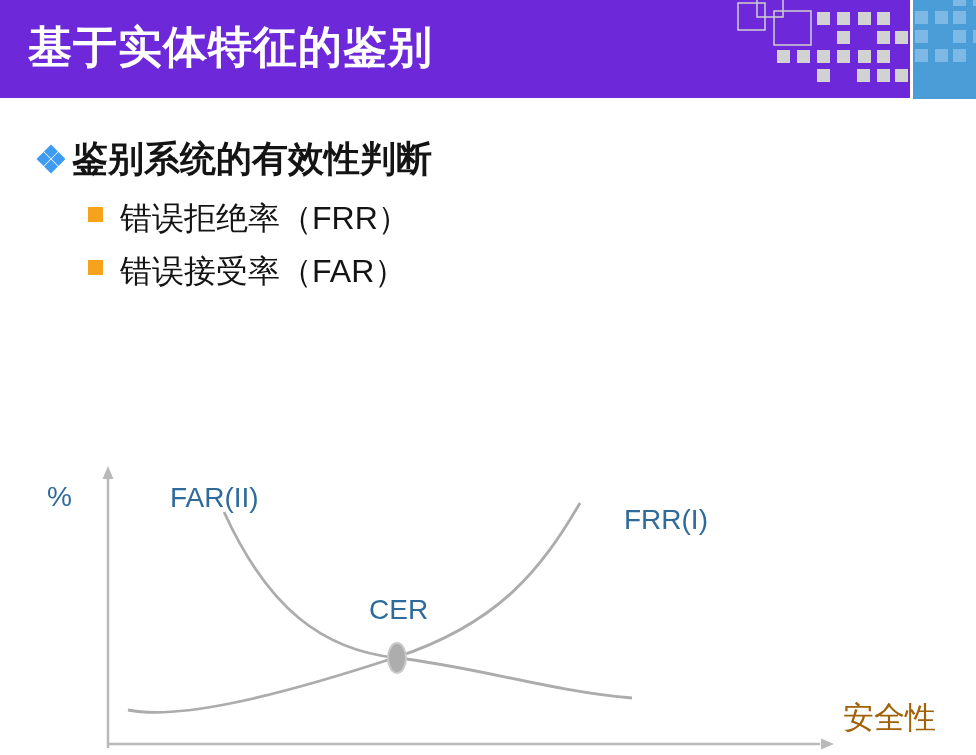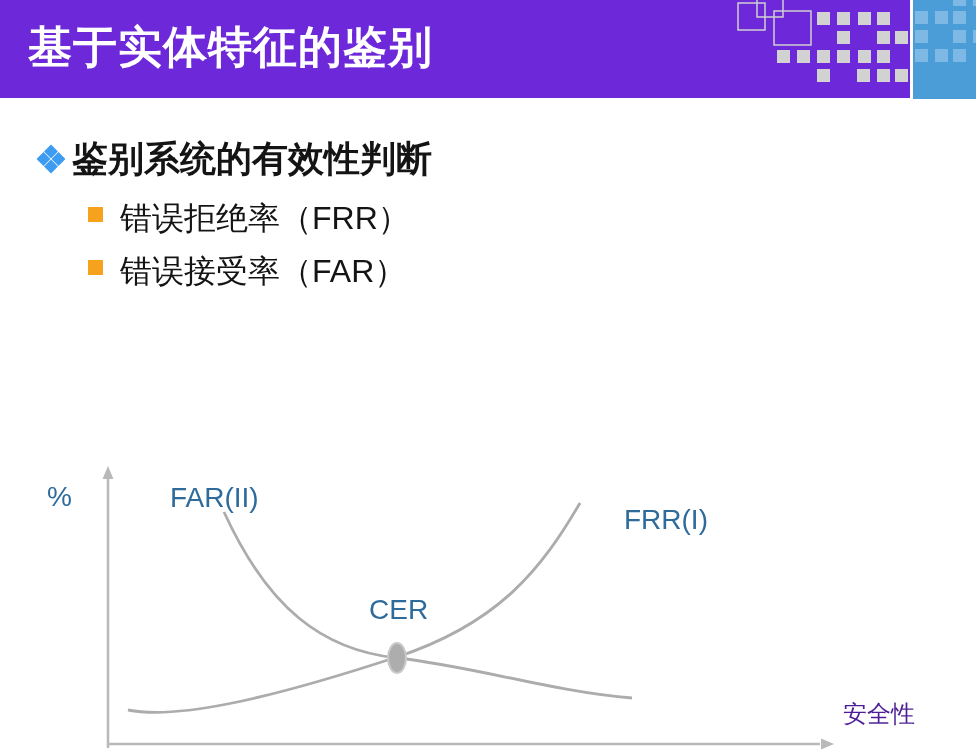--- a/index.html
+++ b/index.html
@@ -29,21 +29,21 @@
   .chart-svg{position:absolute;left:0;top:460px;width:976px;height:295px;}
   .chart-label{
     position:absolute;color:#2e6b9b;font-size:28px;font-weight:500;
     font-family:"Liberation Sans", sans-serif;white-space:nowrap;line-height:1.1;
   }
   .lbl-pct{left:47px;top:482px;}
   .lbl-far{left:170px;top:483px;text-align:right;}
   .lbl-frr{left:624px;top:483px;margin-top:22px;}
   .lbl-cer{left:369px;top:595px;}
   .lbl-x{
-    left:843px;top:701px;font-size:24px;color:#4c1d95;
+    left:843px;top:701px;font-size:31px;color:#a16207;
     font-family:"Liberation Serif", serif;font-weight:400;
   }
 </style>
 </head>
 <body>
 
 <div class="slide">
 
   <div class="header">
     <div class="header-title">基于实体特征的鉴别</div>

